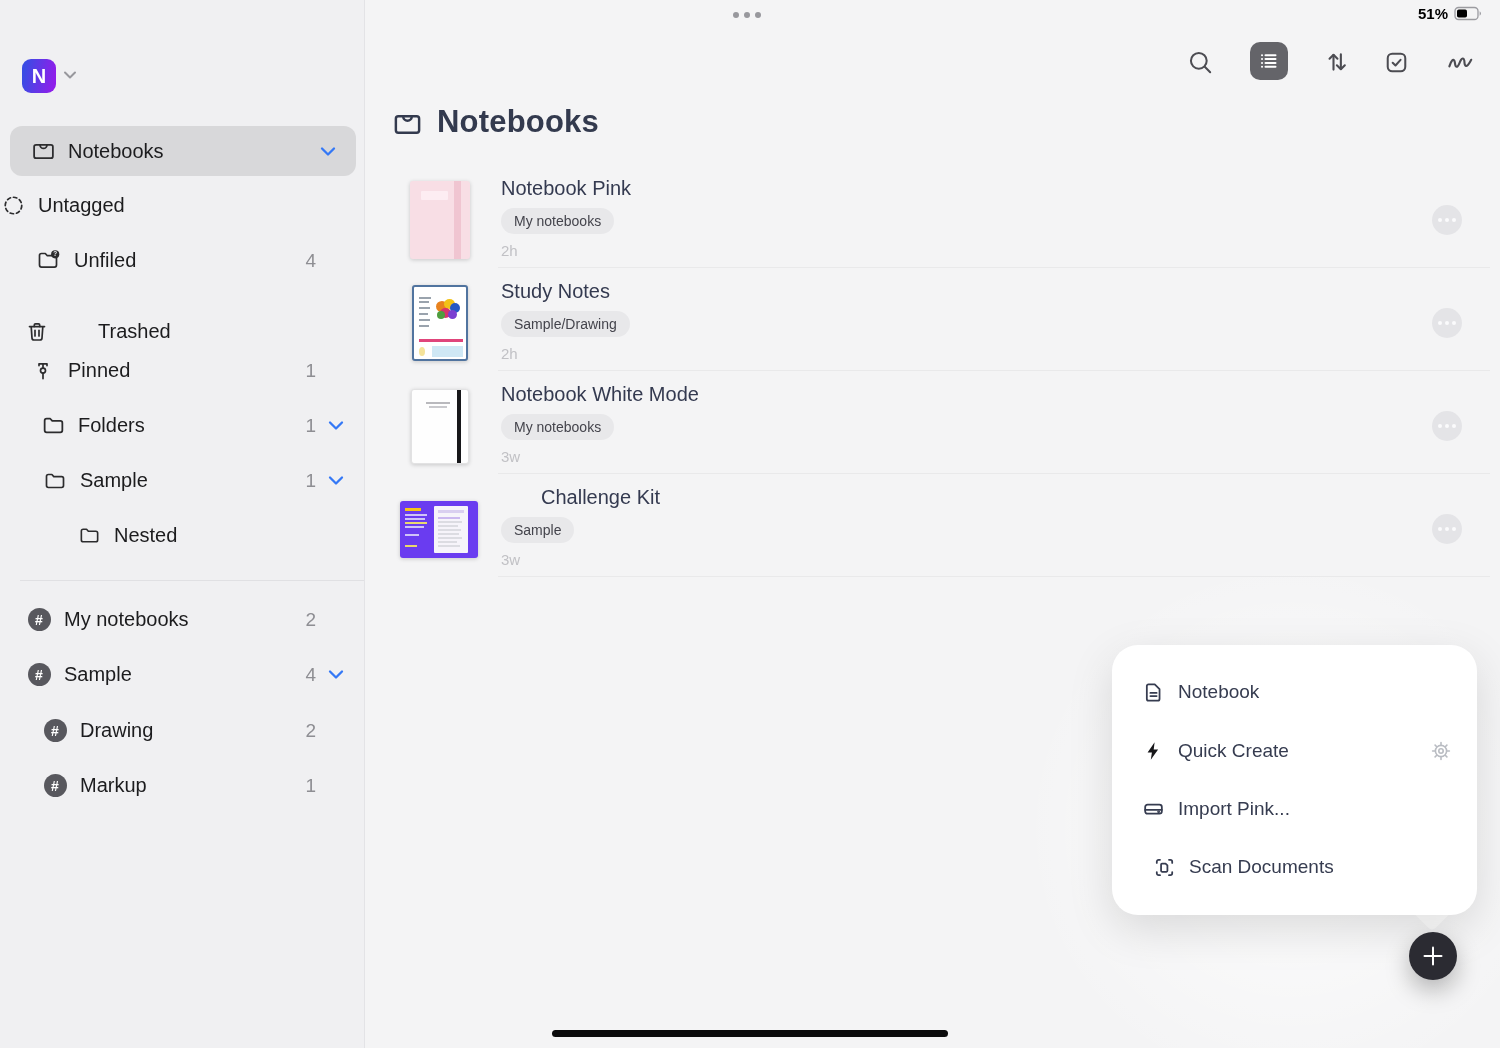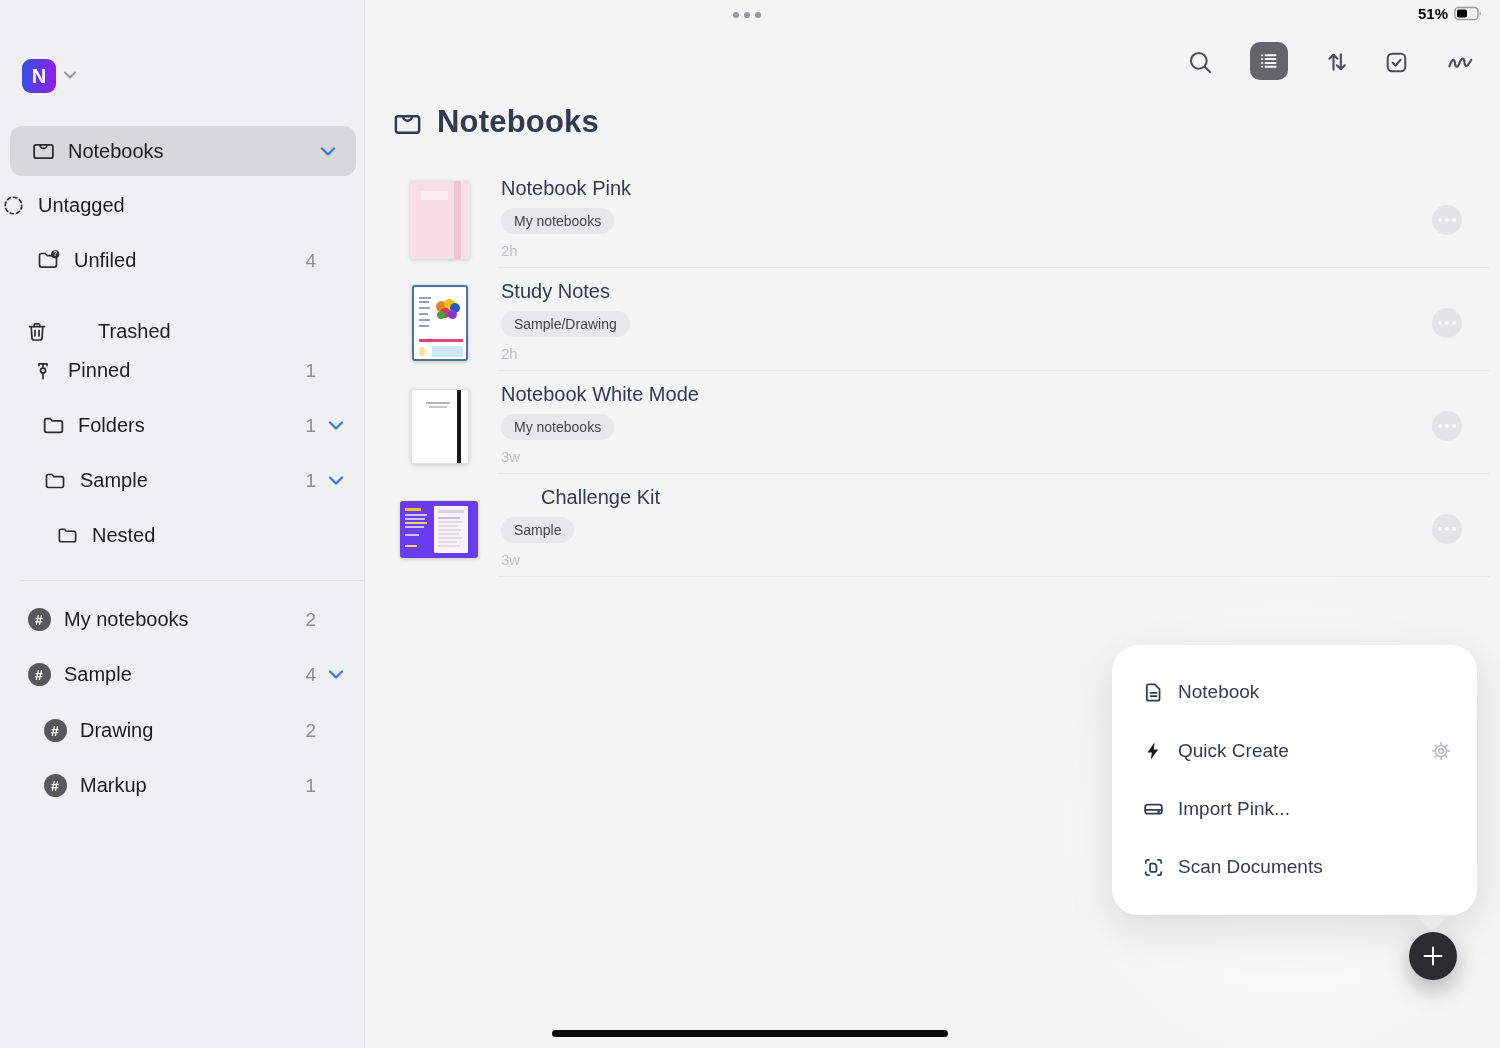--- a/index.html
+++ b/index.html
@@ -189,21 +189,21 @@
       </span>
       <span class="lbl">Sample</span>
       <span class="cnt">1</span>
       <span class="chev">
         <svg width="16" height="11" viewBox="0 0 16 11">
             <polyline points="2,2.5 8,8.5 14,2.5" fill="none" stroke="#3478f6" stroke-width="2.3" stroke-linecap="round" stroke-linejoin="round"></polyline>
           </svg>
       </span>
     </div>
 
-    <div class="srow" style="top:508px;padding-left:54px;">
+    <div class="srow" style="top:508px;padding-left:76px;">
       <span class="icon">
         <svg width="23" height="23" viewBox="0 0 24 24">
             <path d="M3.5 7.4 c0-1.2.7-1.9 1.9-1.9 h3.5 l1.9 2.1 h7.8 c1.1 0 1.9.7 1.9 1.9 v7.1 c0 1.2-.8 1.9-1.9 1.9 H5.4 c-1.2 0-1.9-.7-1.9-1.9 Z" fill="none" stroke="#2c2c2e" stroke-width="1.7" stroke-linejoin="round"></path>
           </svg>
       </span>
       <span class="lbl">Nested</span>
     </div>
 
     <div class="sideDivider" style="top:580px;"></div>
 
@@ -416,21 +416,21 @@
     <div class="menuItem" style="top:140px;">
       <span class="micon">
         <svg width="25" height="25" viewBox="0 0 24 24" fill="none" stroke="#363c50" stroke-width="1.7" stroke-linecap="round">
             <path d="M4 9.7 c0-1.4.9-2.3 2.3-2.3 h11.4 c1.4 0 2.3.9 2.3 2.3 v4 c0 1.4-.9 2.3-2.3 2.3 H6.3 C4.9 16 4 15.1 4 13.7 Z"></path>
             <path d="M4 12.3 h16"></path>
             <circle cx="16.9" cy="14.2" r=".5" fill="#363c50"></circle>
           </svg>
       </span>
       <span class="mlbl">Import Pink...</span>
     </div>
-    <div class="menuItem" style="top:198px;">
+    <div class="menuItem" style="top:198px;margin-left:11px;">
       <span class="micon">
         <svg width="25" height="25" viewBox="0 0 24 24" fill="none" stroke="#363c50" stroke-width="1.7" stroke-linecap="round" stroke-linejoin="round">
             <path d="M4.6 7.6 V6.4 c0-1 .8-1.8 1.8-1.8 h1.3"></path>
             <path d="M16.3 4.6 h1.3 c1 0 1.8.8 1.8 1.8 v1.2"></path>
             <path d="M19.4 16.4 v1.2 c0 1-.8 1.8-1.8 1.8 h-1.3"></path>
             <path d="M7.7 19.4 H6.4 c-1 0-1.8-.8-1.8-1.8 v-1.2"></path>
             <path d="M9.6 8.2 h3.4 l1.8 1.8 v5.2 c0 .5-.4.9-.9.9 H9.6 c-.5 0-.9-.4-.9-.9 V9.1 c0-.5.4-.9.9-.9 Z"></path>
           </svg>
       </span>
       <span class="mlbl">Scan Documents</span>

